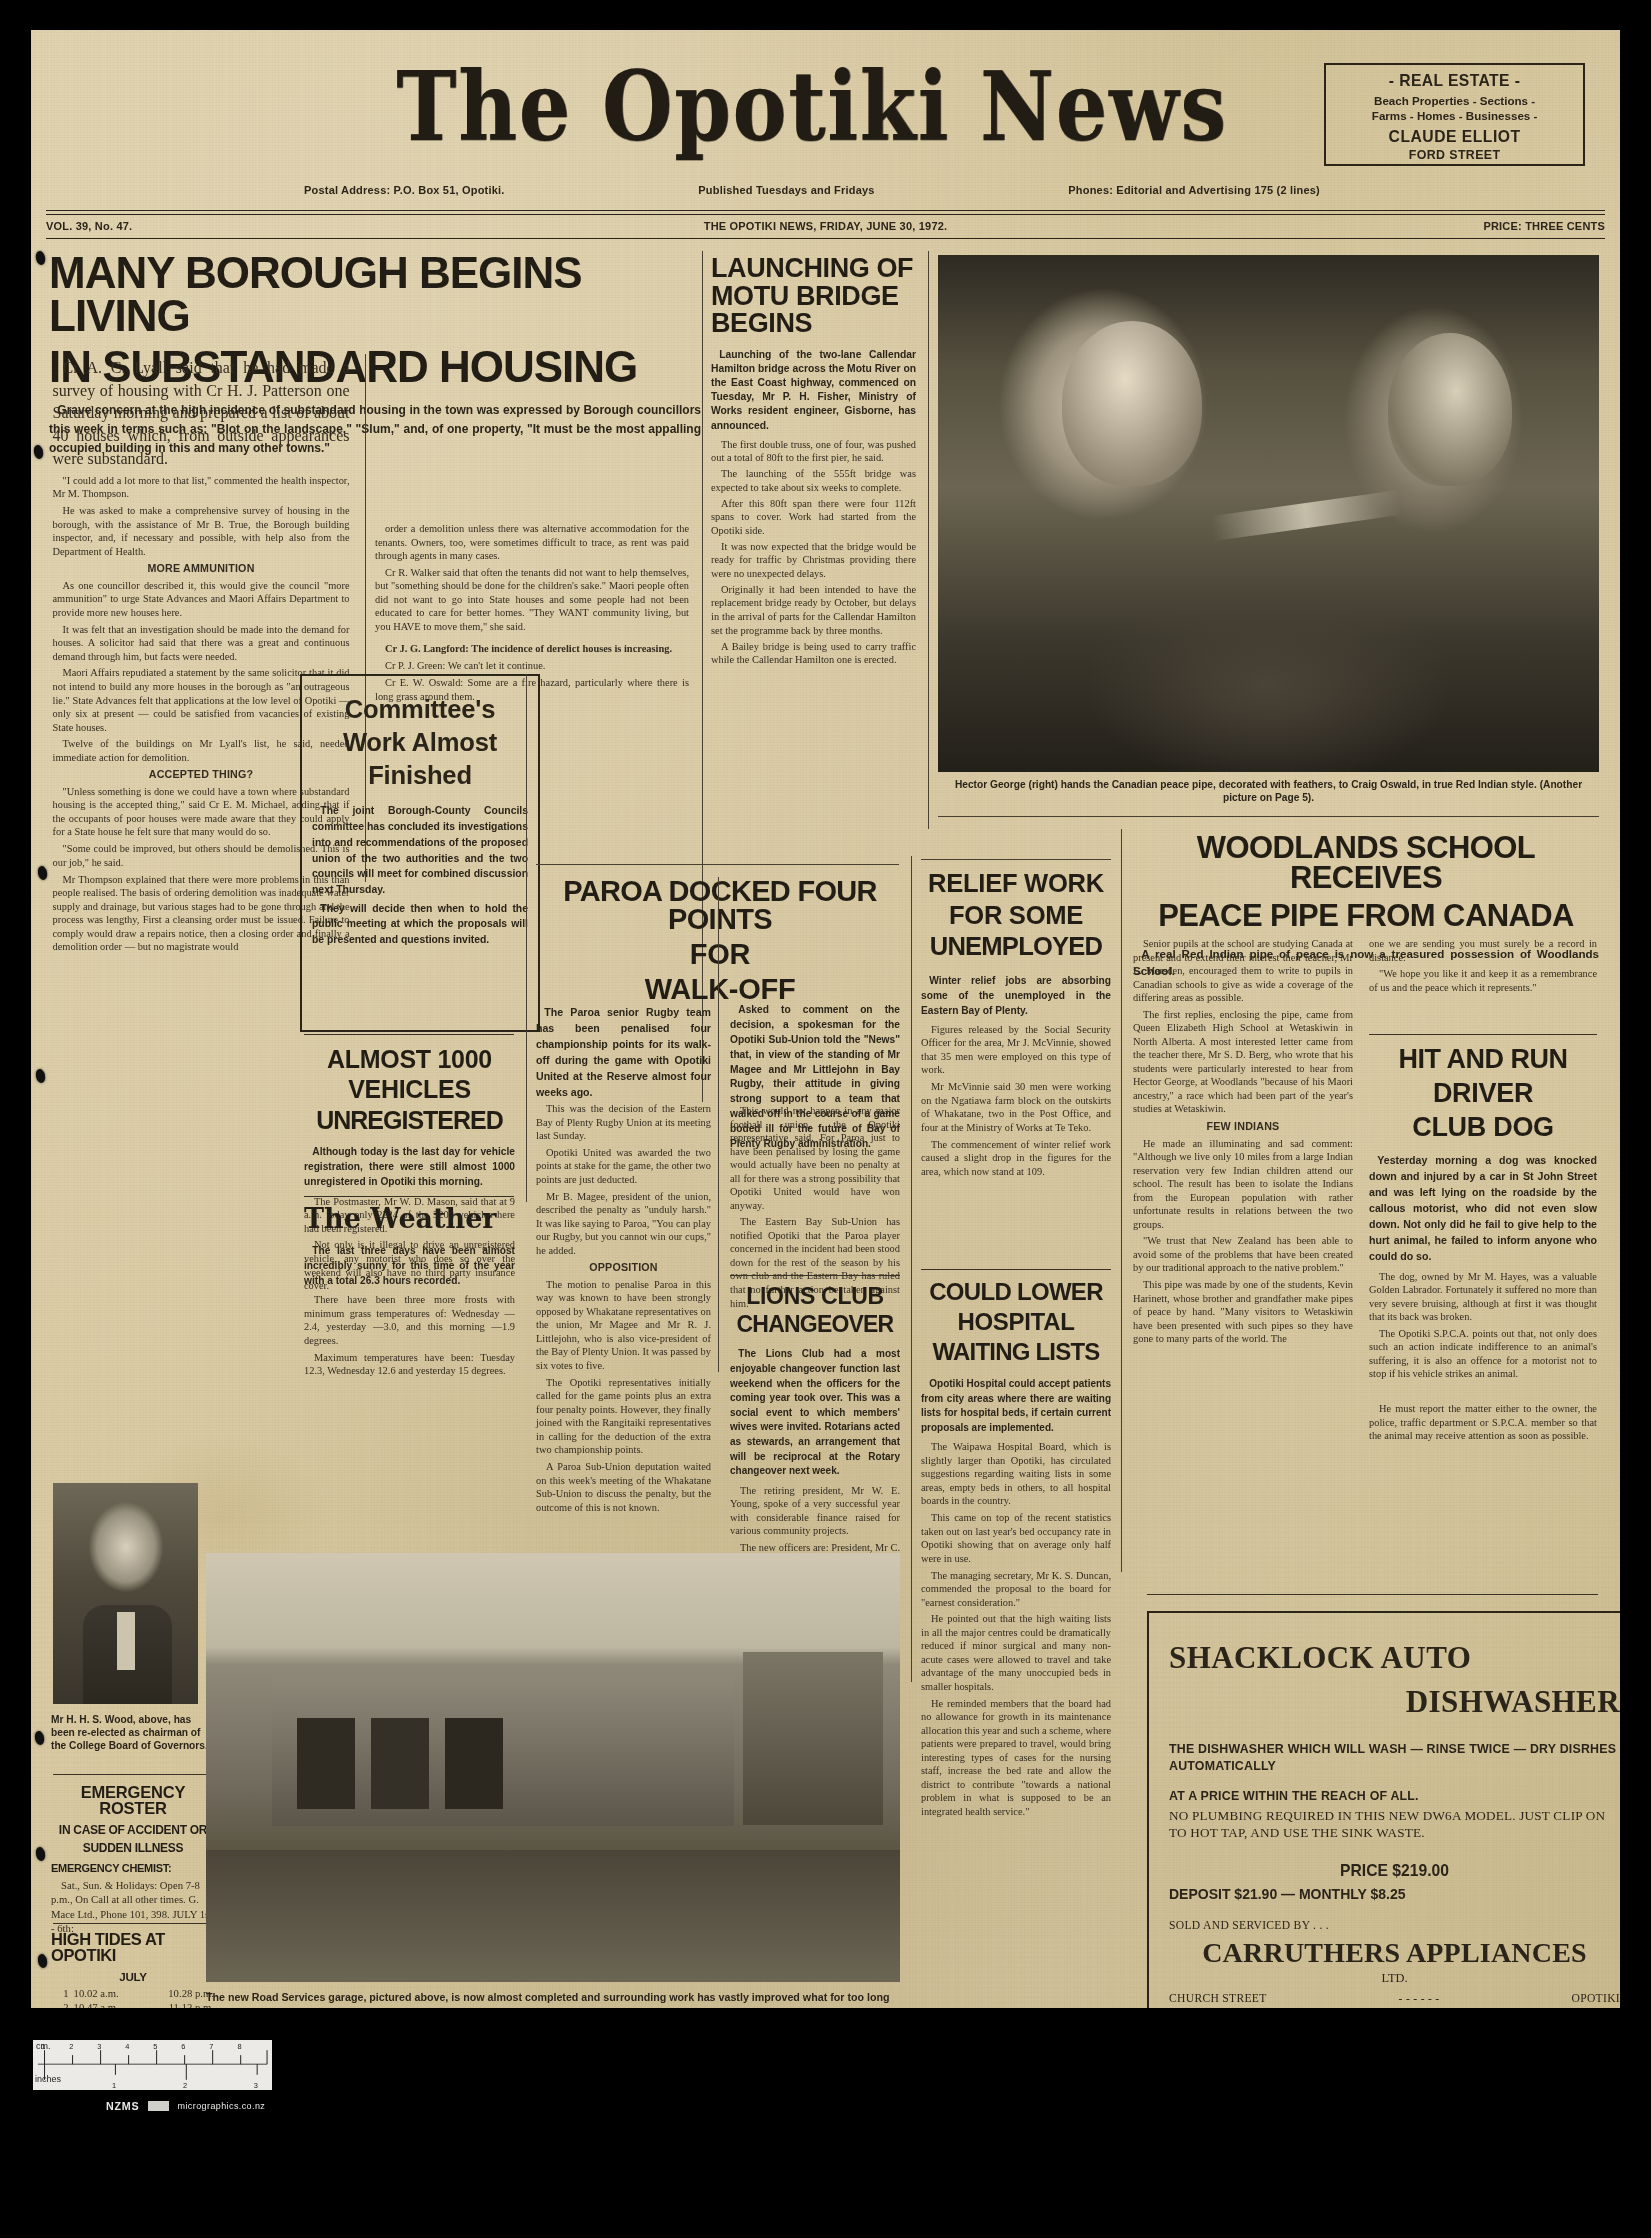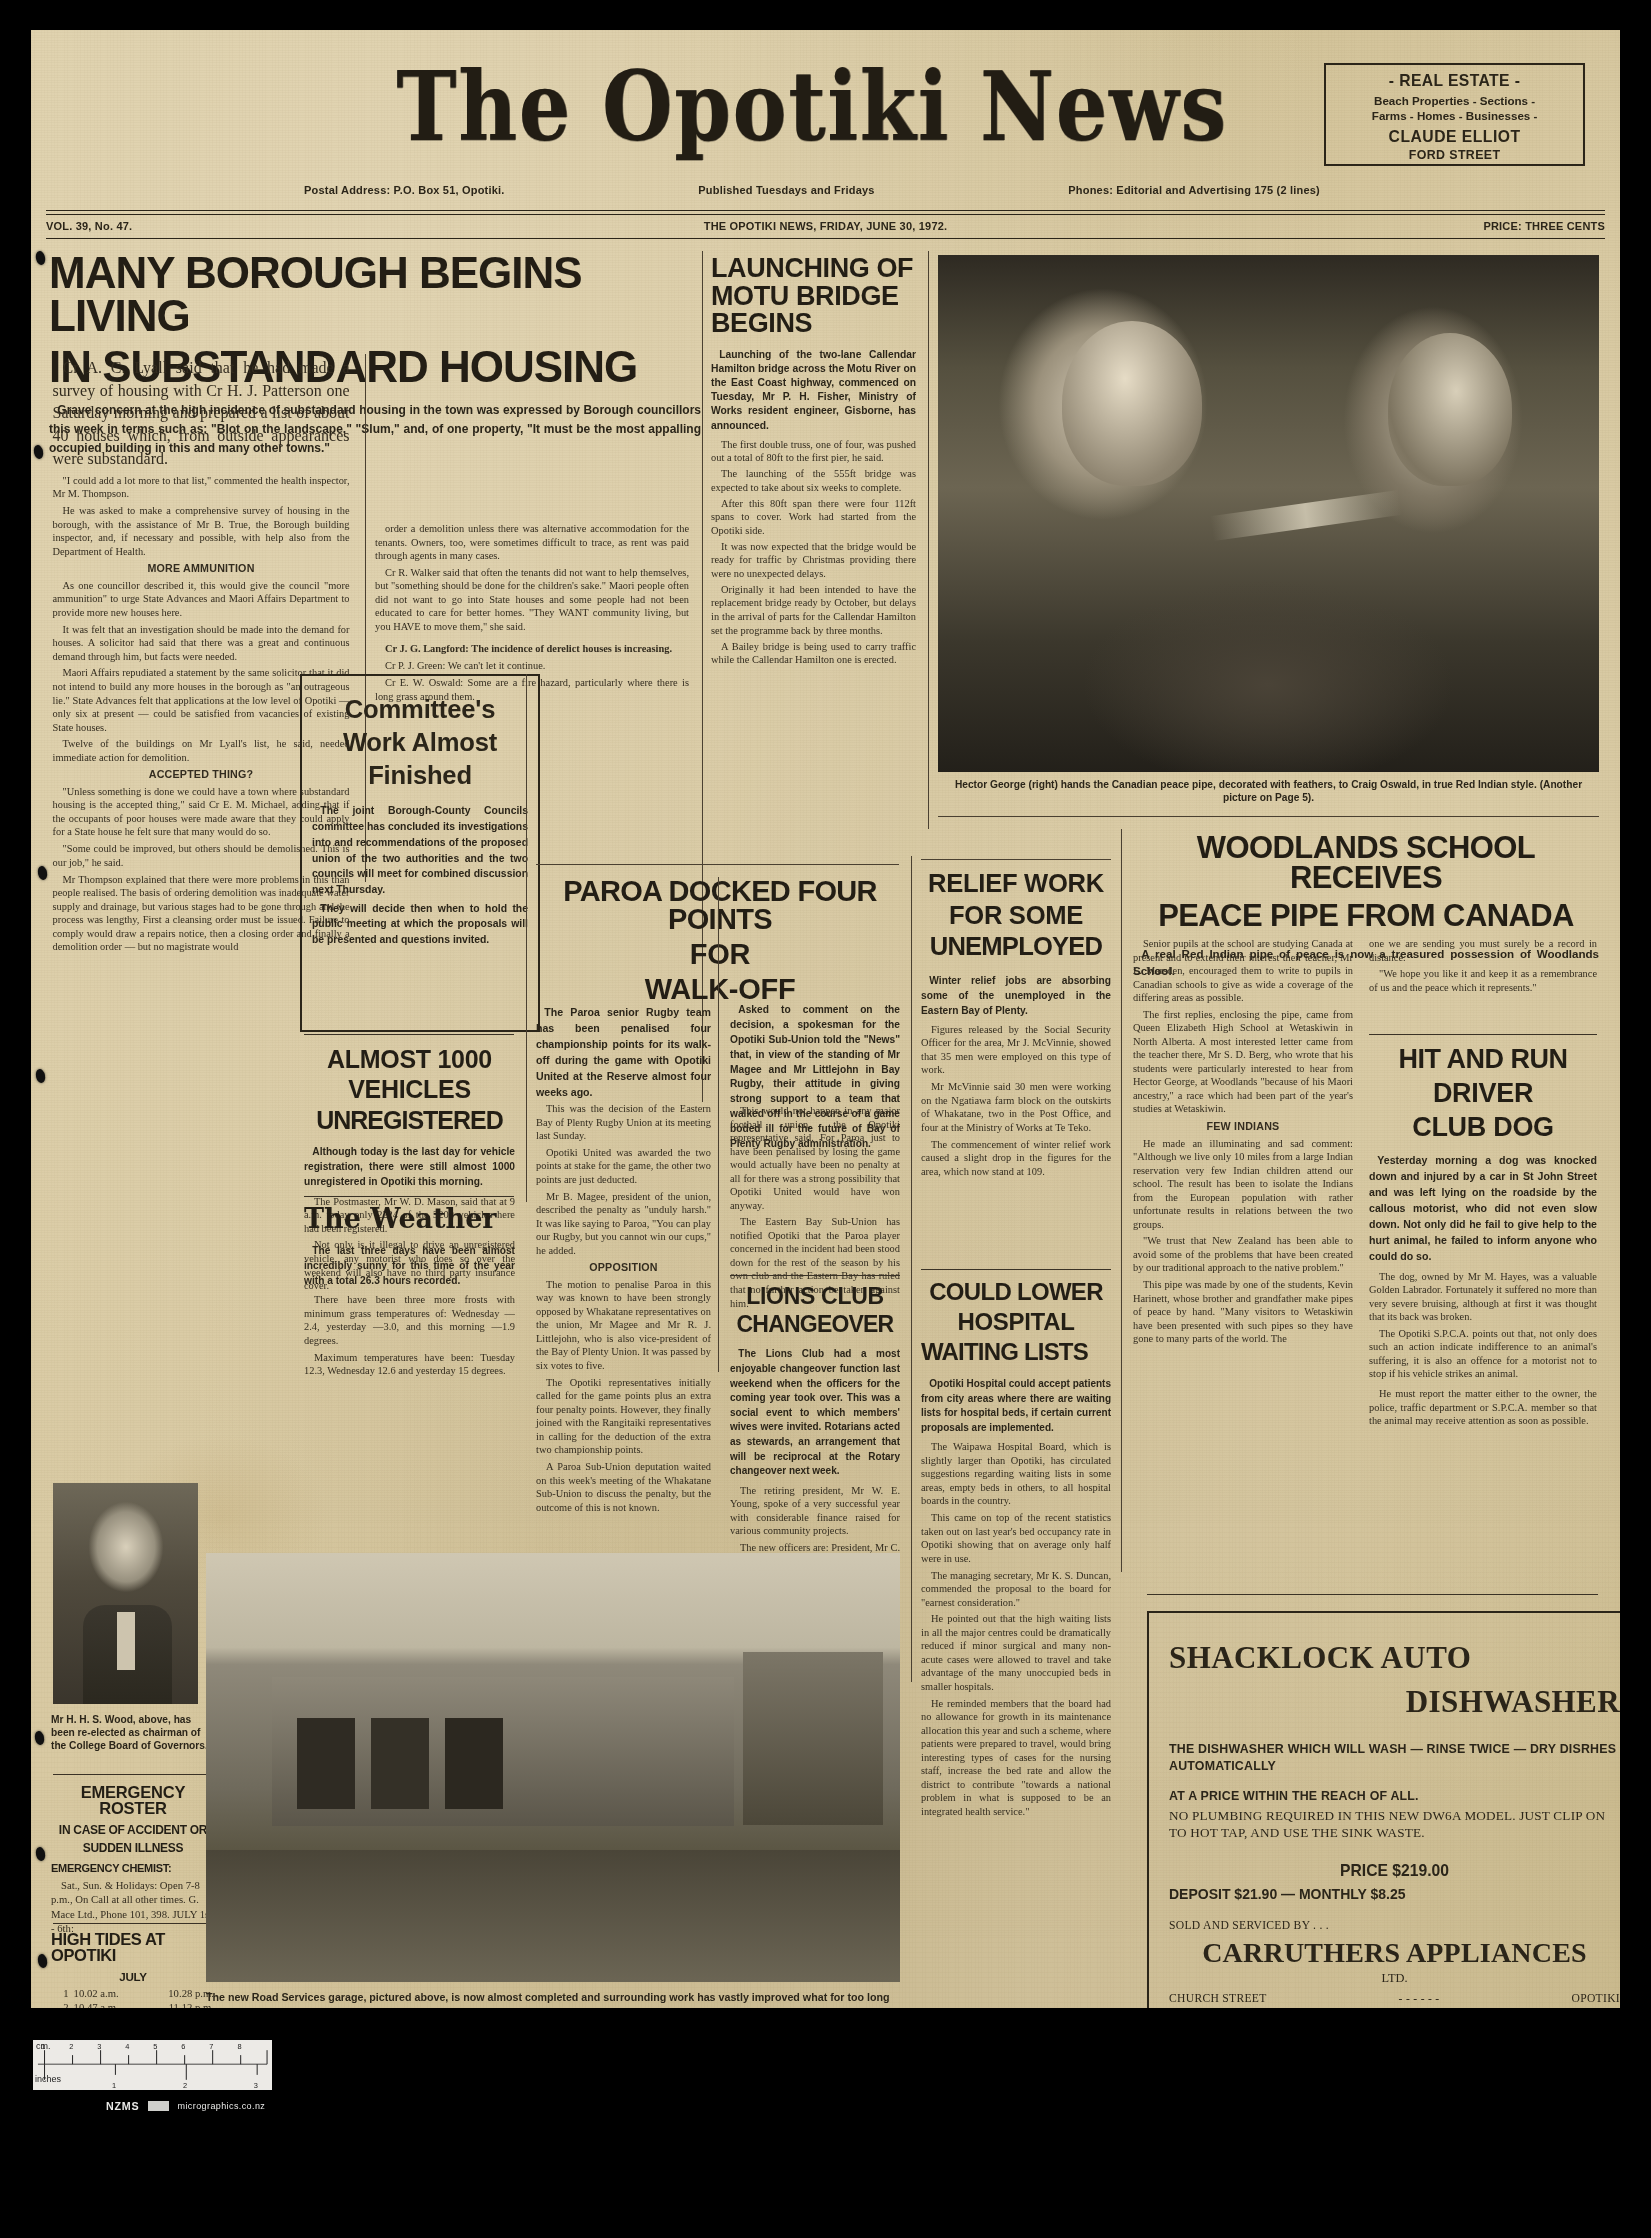--- a/index.html
+++ b/index.html
@@ -284,21 +284,21 @@
         <p>Figures released by the Social Security Officer for the area, Mr J. McVinnie, showed that 35 men were employed on this type of work.</p>
         <p style="margin-top:3.3px;">Mr McVinnie said 30 men were working on the Ngatiawa farm block on the outskirts of Whakatane, two in the Post Office, and four at the Ministry of Works at Te Teko.</p>
         <p style="margin-top:3.3px;">The commencement of winter relief work caused a slight drop in the figures for the area, which now stand at 109.</p>
       </div>
     </div>
 
     <div class="hrule2" style="left:890px;top:1239px;width:190px;"></div>
     <div class="col" style="left:890px;top:1250px;width:190px;">
       <div class="hl" style="font-size:24px;text-align:center;letter-spacing:-0.7px;">COULD LOWER</div>
       <div class="hl" style="font-size:24px;text-align:center;margin-top:6.6px;">HOSPITAL</div>
-      <div class="hl" style="font-size:24px;margin-top:6.6px;letter-spacing:-0.8px;">WAITING LISTS</div>
+      <div class="hl" style="font-size:24px;text-align:center;margin-top:6.6px;letter-spacing:-0.8px;">WAITING LISTS</div>
       <div class="lead" style="margin-top:13.2px;font-size:10px;line-height:1.46;">
         <p>Opotiki Hospital could accept patients from city areas where there are waiting lists for hospital beds, if certain current proposals are implemented.</p>
       </div>
       <div class="body" style="margin-top:5px;">
         <p>The Waipawa Hospital Board, which is slightly larger than Opotiki, has circulated suggestions regarding waiting lists in some areas, empty beds in others, to all hospital boards in the country.</p>
         <p style="margin-top:3.3px;">This came on top of the recent statistics taken out on last year's bed occupancy rate in Opotiki showing that on average only half were in use.</p>
         <p style="margin-top:3.3px;">The managing secretary, Mr K. S. Duncan, commended the proposal to the board for "earnest consideration."</p>
         <p style="margin-top:3.3px;">He pointed out that the high waiting lists in all the major centres could be dramatically reduced if minor surgical and many non-acute cases were allowed to travel and take advantage of the many unoccupied beds in smaller hospitals.</p>
         <p style="margin-top:3.3px;">He reminded members that the board had no allowance for growth in its maintenance allocation this year and such a scheme, where patients were prepared to travel, would bring interesting types of cases for the nursing staff, increase the bed rate and allow the district to contribute "towards a national problem in what is supposed to be an integrated health service."</p>
       </div>
@@ -329,21 +329,21 @@
     <div class="col" style="left:1338px;top:1016px;width:228px;">
       <div class="hl" style="font-size:27px;text-align:center;letter-spacing:-0.5px;">HIT AND RUN</div>
       <div class="hl" style="font-size:27px;text-align:center;margin-top:7.4px;">DRIVER</div>
       <div class="hl" style="font-size:27px;text-align:center;margin-top:7.4px;">CLUB DOG</div>
       <div class="lead" style="margin-top:13.2px;font-size:10.6px;line-height:1.5;">
         <p>Yesterday morning a dog was knocked down and injured by a car in St John Street and was left lying on the roadside by the callous motorist, who did not even slow down. Not only did he fail to give help to the hurt animal, he failed to inform anyone who could do so.</p>
       </div>
       <div class="body" style="margin-top:5px;">
         <p>The dog, owned by Mr M. Hayes, was a valuable Golden Labrador. Fortunately it suffered no more than very severe bruising, although at first it was thought that its back was broken.</p>
         <p style="margin-top:3.3px;">The Opotiki S.P.C.A. points out that, not only does such an action indicate indifference to an animal's suffering, it is also an offence for a motorist not to stop if his vehicle strikes an animal.</p>
-        <p style="margin-top:6px;">He must report the matter either to the owner, the police, traffic department or S.P.C.A. member so that the animal may receive attention as soon as possible.</p>
+        <p style="margin-top:21px;">He must report the matter either to the owner, the police, traffic department or S.P.C.A. member so that the animal may receive attention as soon as possible.</p>
       </div>
     </div>
 
     <div class="photo" style="left:21.5px;top:1453px;width:145px;height:221px;">
       <div class="tone"></div>
       <div style="position:absolute;inset:0;background:
         radial-gradient(ellipse 48px 58px at 73px 64px,#d9d0bb 0%,#97907e 60%,rgba(0,0,0,0) 78%),
         linear-gradient(180deg,#6e6858 0%,#504a3d 45%,#3a352c 100%);"></div>
       <div style="position:absolute;left:30px;top:122px;width:89px;height:99px;background:linear-gradient(180deg,#3b372e,#2b281f);border-radius:21.5px 21.5px 0 0;"></div>
       <div style="position:absolute;left:64px;top:129px;width:18px;height:58px;background:#cdc4ae;"></div>

